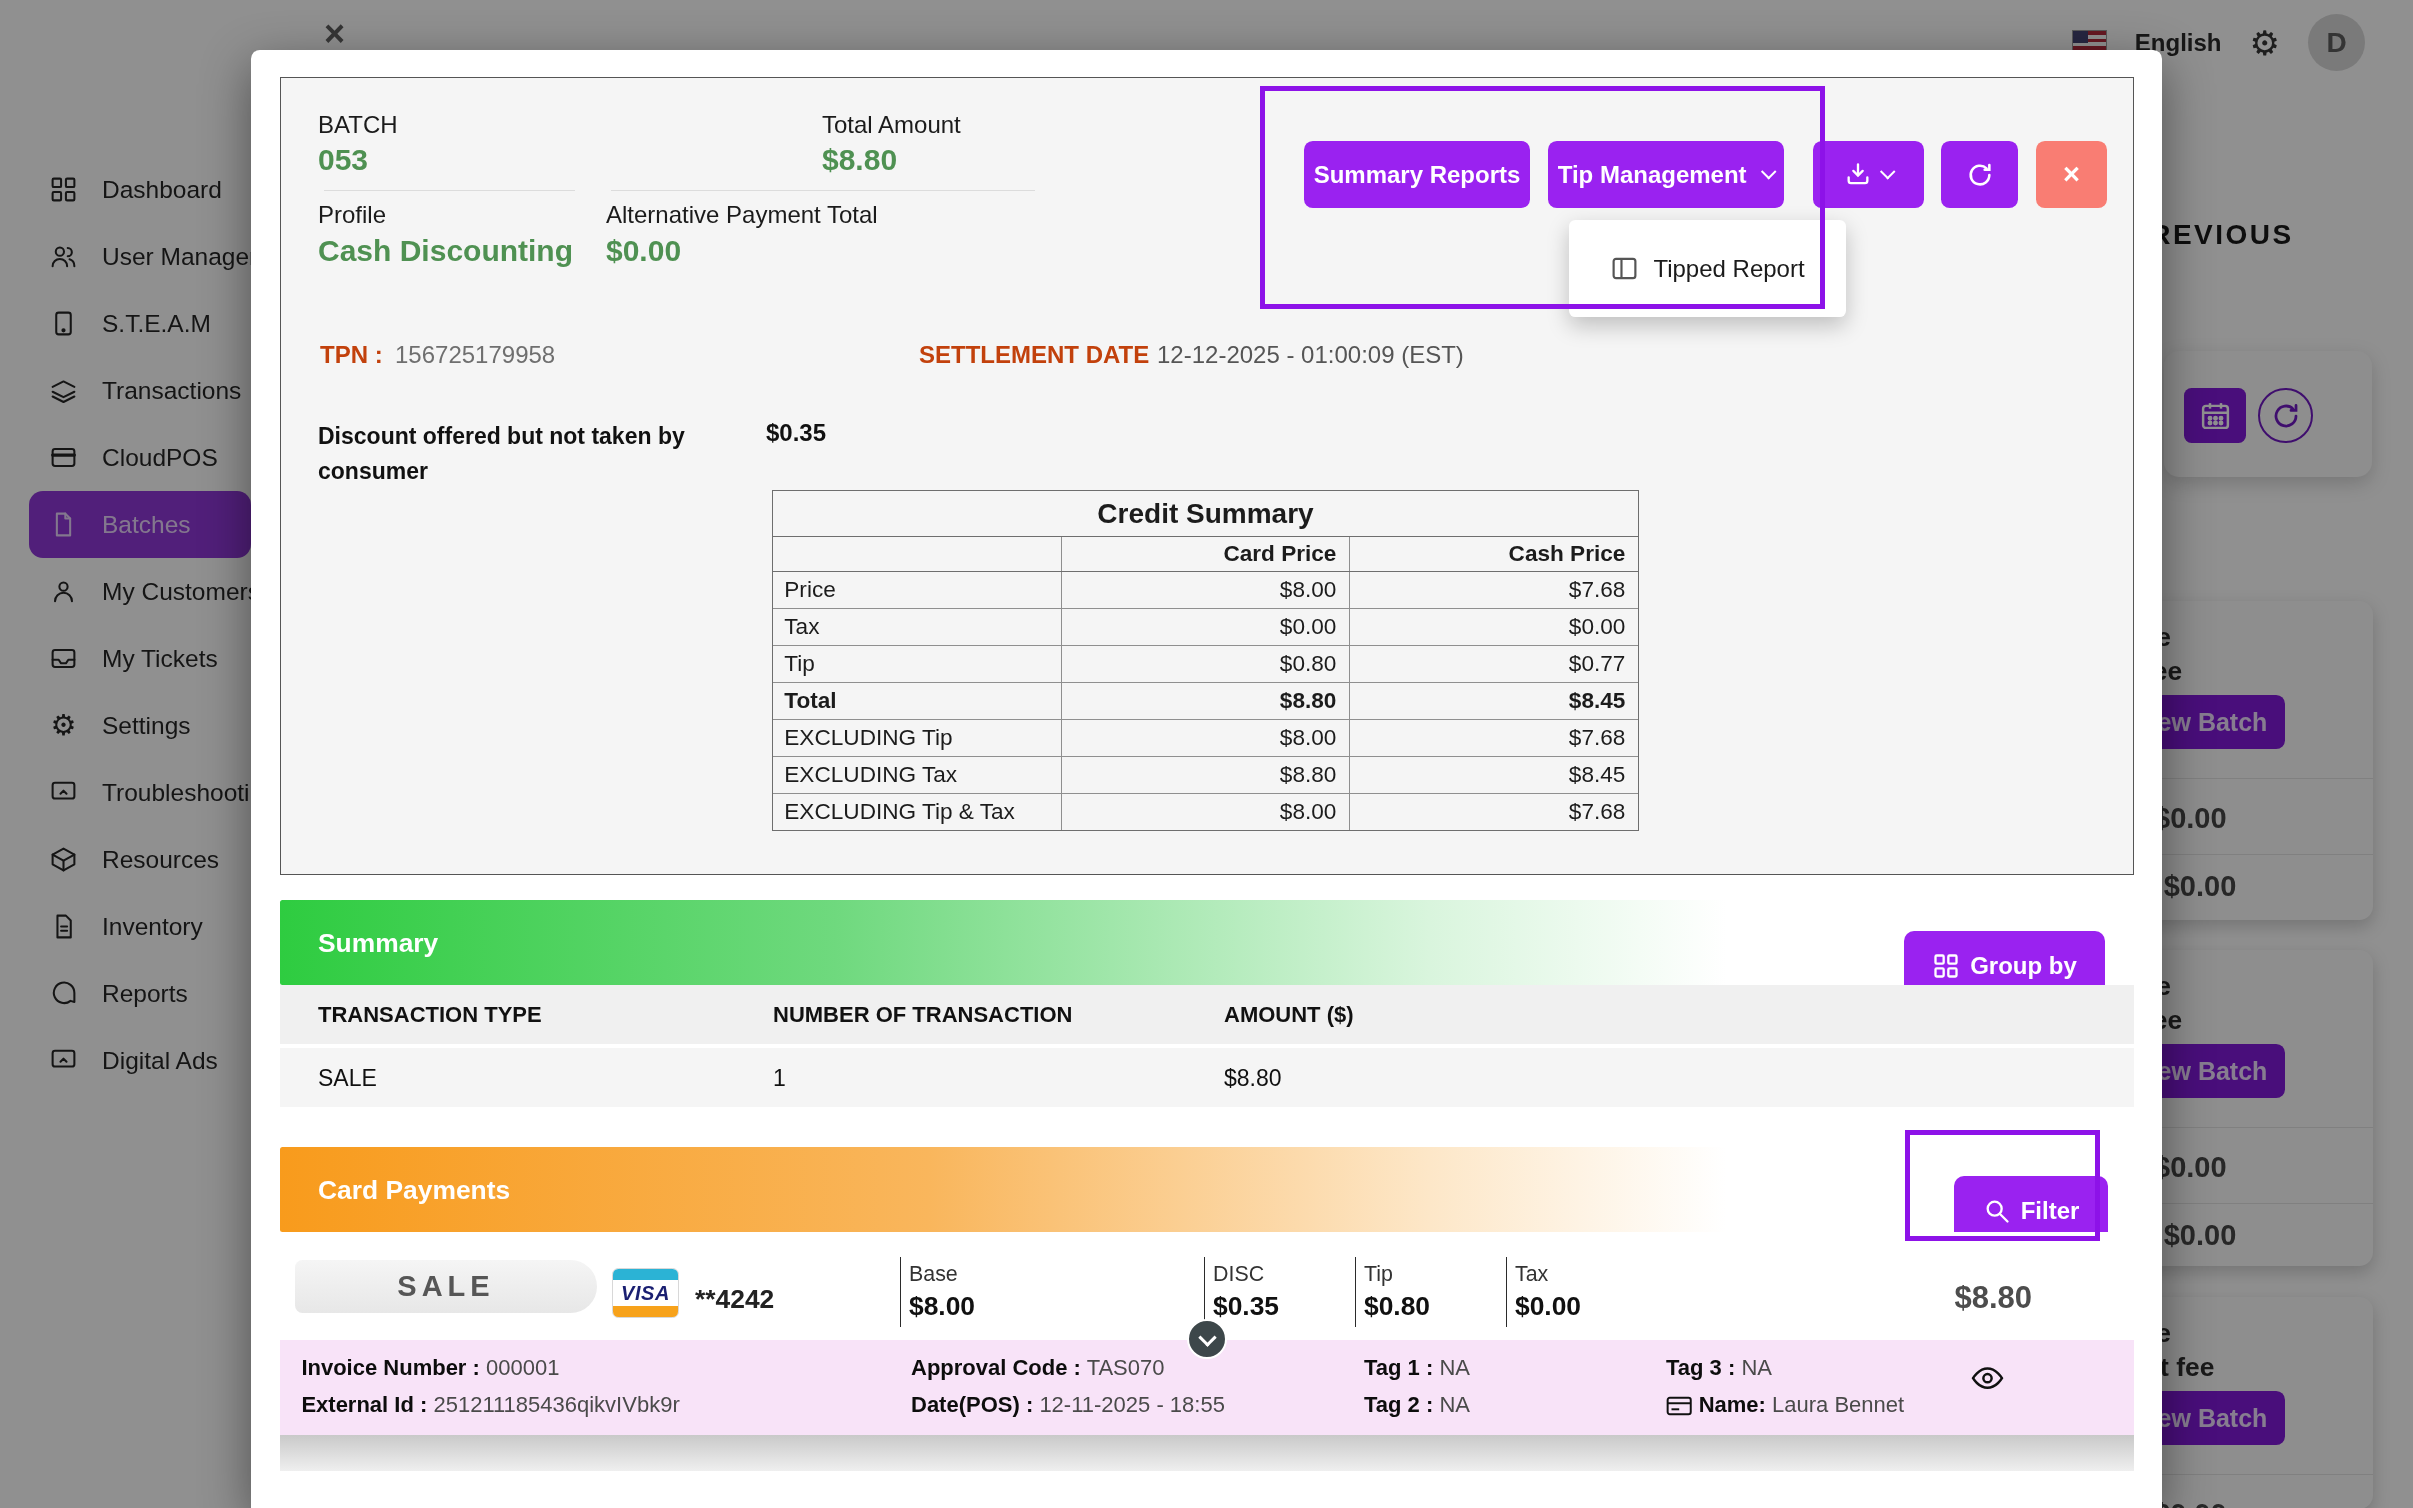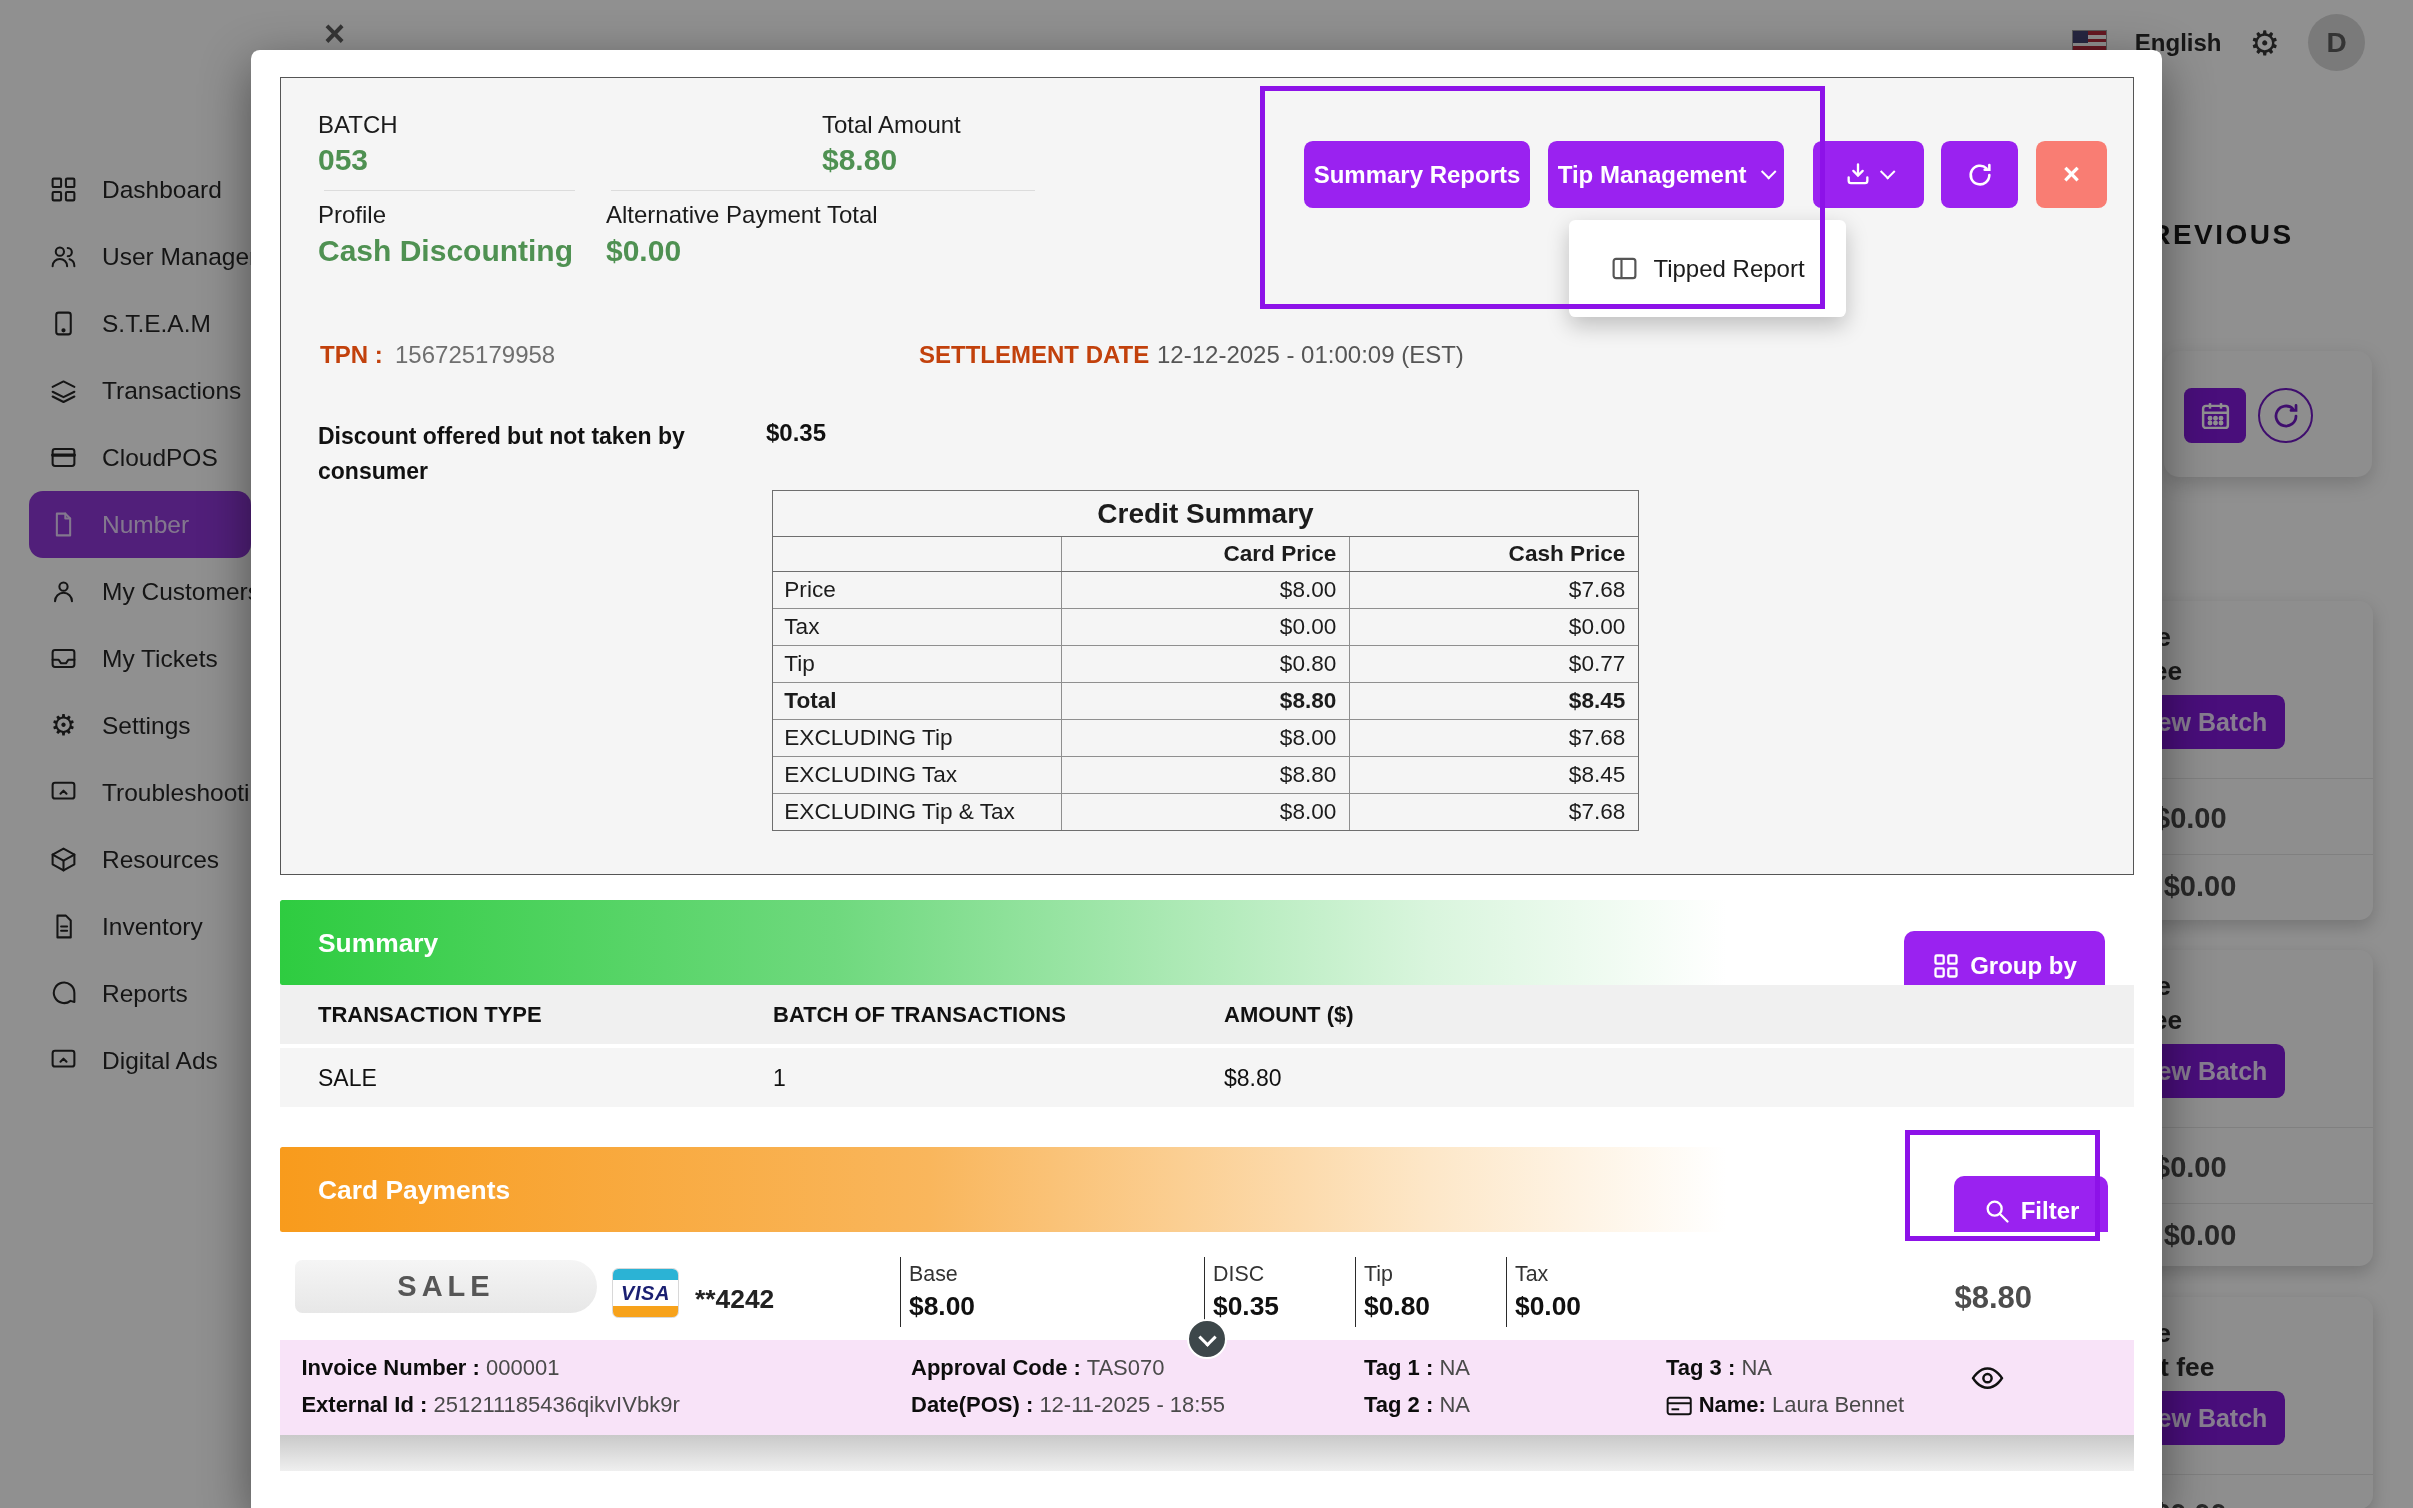--- a/index.html
+++ b/index.html
@@ -206,21 +206,21 @@
             <rect x="3" y="5" width="18" height="14" rx="2"></rect>
             <line x1="3" y1="10" x2="21" y2="10" stroke-width="2.6"></line>
           </svg>
           <span>CloudPOS</span>
         </div>
         <div class="side-item active">
           <svg viewBox="0 0 24 24" fill="none" stroke="currentColor" stroke-width="1.7" stroke-linecap="round" stroke-linejoin="round">
             <path d="M6.5 3h7l4 4v14h-11z"></path>
             <path d="M13.5 3v4h4"></path>
           </svg>
-          <span>Number</span>
+          <span>Batches</span>
         </div>
         <div class="side-item">
           <svg viewBox="0 0 24 24" fill="none" stroke="currentColor" stroke-width="1.7" stroke-linecap="round" stroke-linejoin="round">
             <circle cx="12" cy="8" r="3.4"></circle>
             <path d="M5 20c0-3.9 3.1-7 7-7s7 3.1 7 7"></path>
           </svg>
           <span>My Customers</span>
         </div>
         <div class="side-item">
           <svg viewBox="0 0 24 24" fill="none" stroke="currentColor" stroke-width="1.7" stroke-linecap="round" stroke-linejoin="round">
@@ -438,21 +438,21 @@
           <rect x="3" y="3" width="7" height="7" rx="1"></rect>
             <rect x="14" y="3" width="7" height="7" rx="1"></rect>
           <rect x="3" y="14" width="7" height="7" rx="1"></rect>
             <rect x="14" y="14" width="7" height="7" rx="1"></rect>
         </svg>
         <span>Group by</span>
       </div>
     </div>
     <div class="abs sum-head">
       <span style="left:38px">TRANSACTION TYPE</span>
-      <span style="left:493px">BATCH OF TRANSACTIONS</span>
+      <span style="left:493px">NUMBER OF TRANSACTION</span>
       <span style="left:944px">AMOUNT ($)</span>
     </div>
     <div class="abs sum-row">
       <span style="left:38px">SALE</span>
       <span style="left:493px">1</span>
       <span style="left:944px">$8.80</span>
     </div>
 
     <div class="abs obar">
       <span class="title">Card Payments</span>

